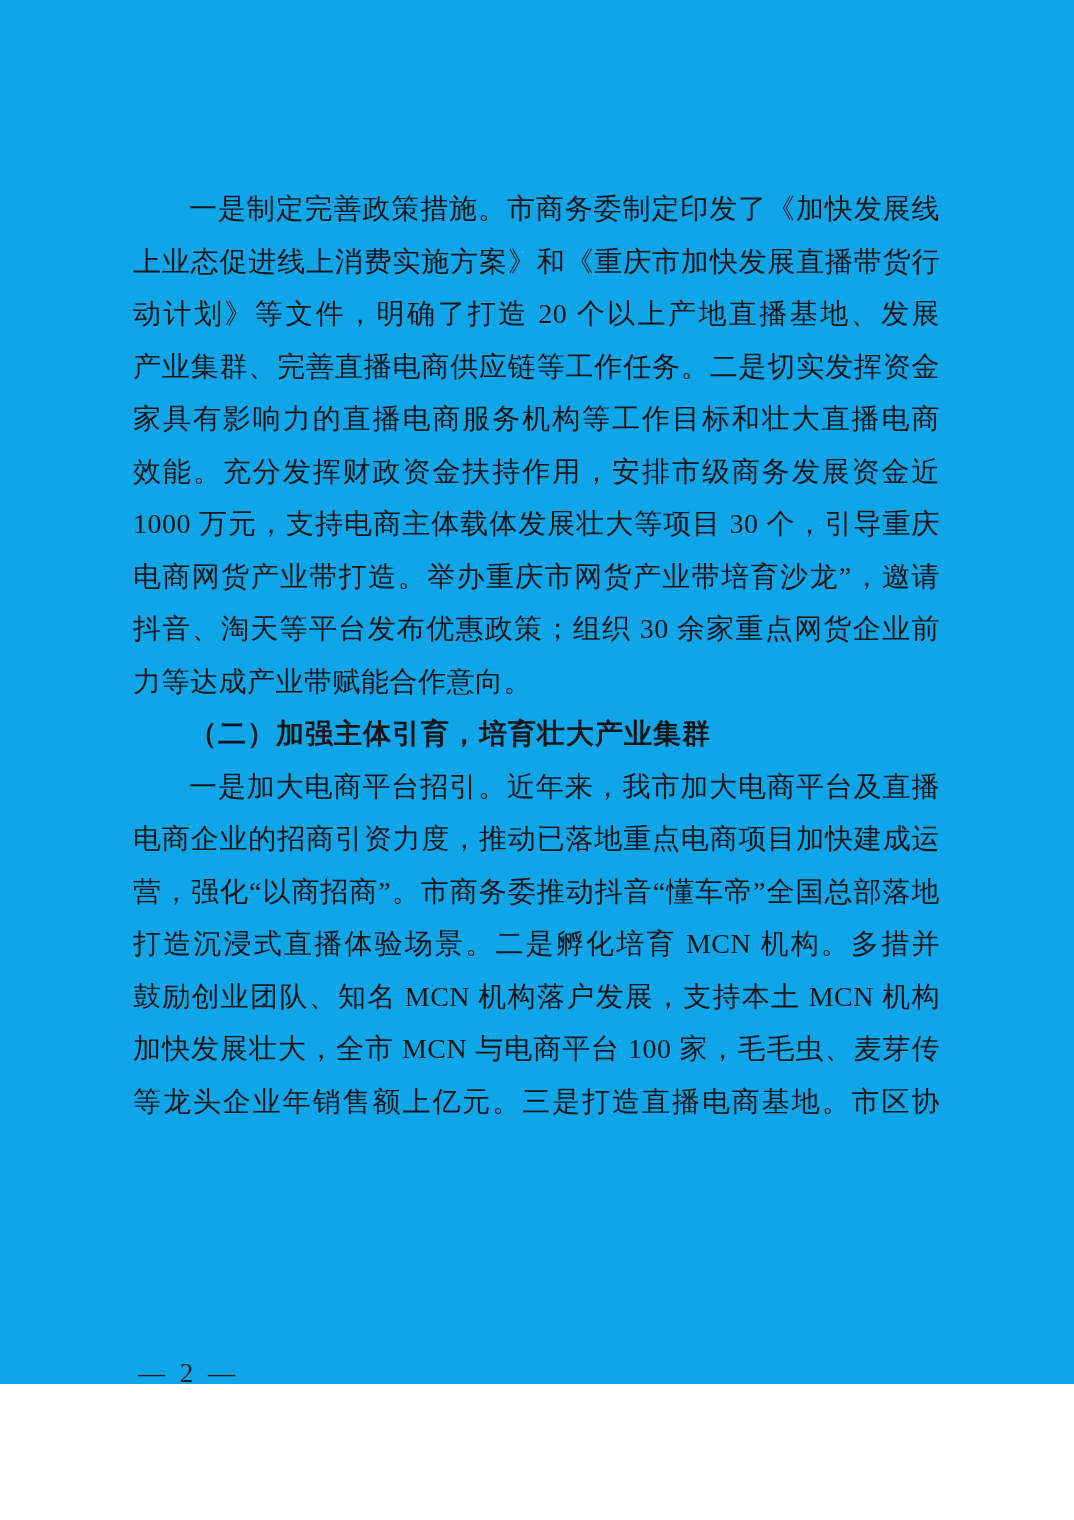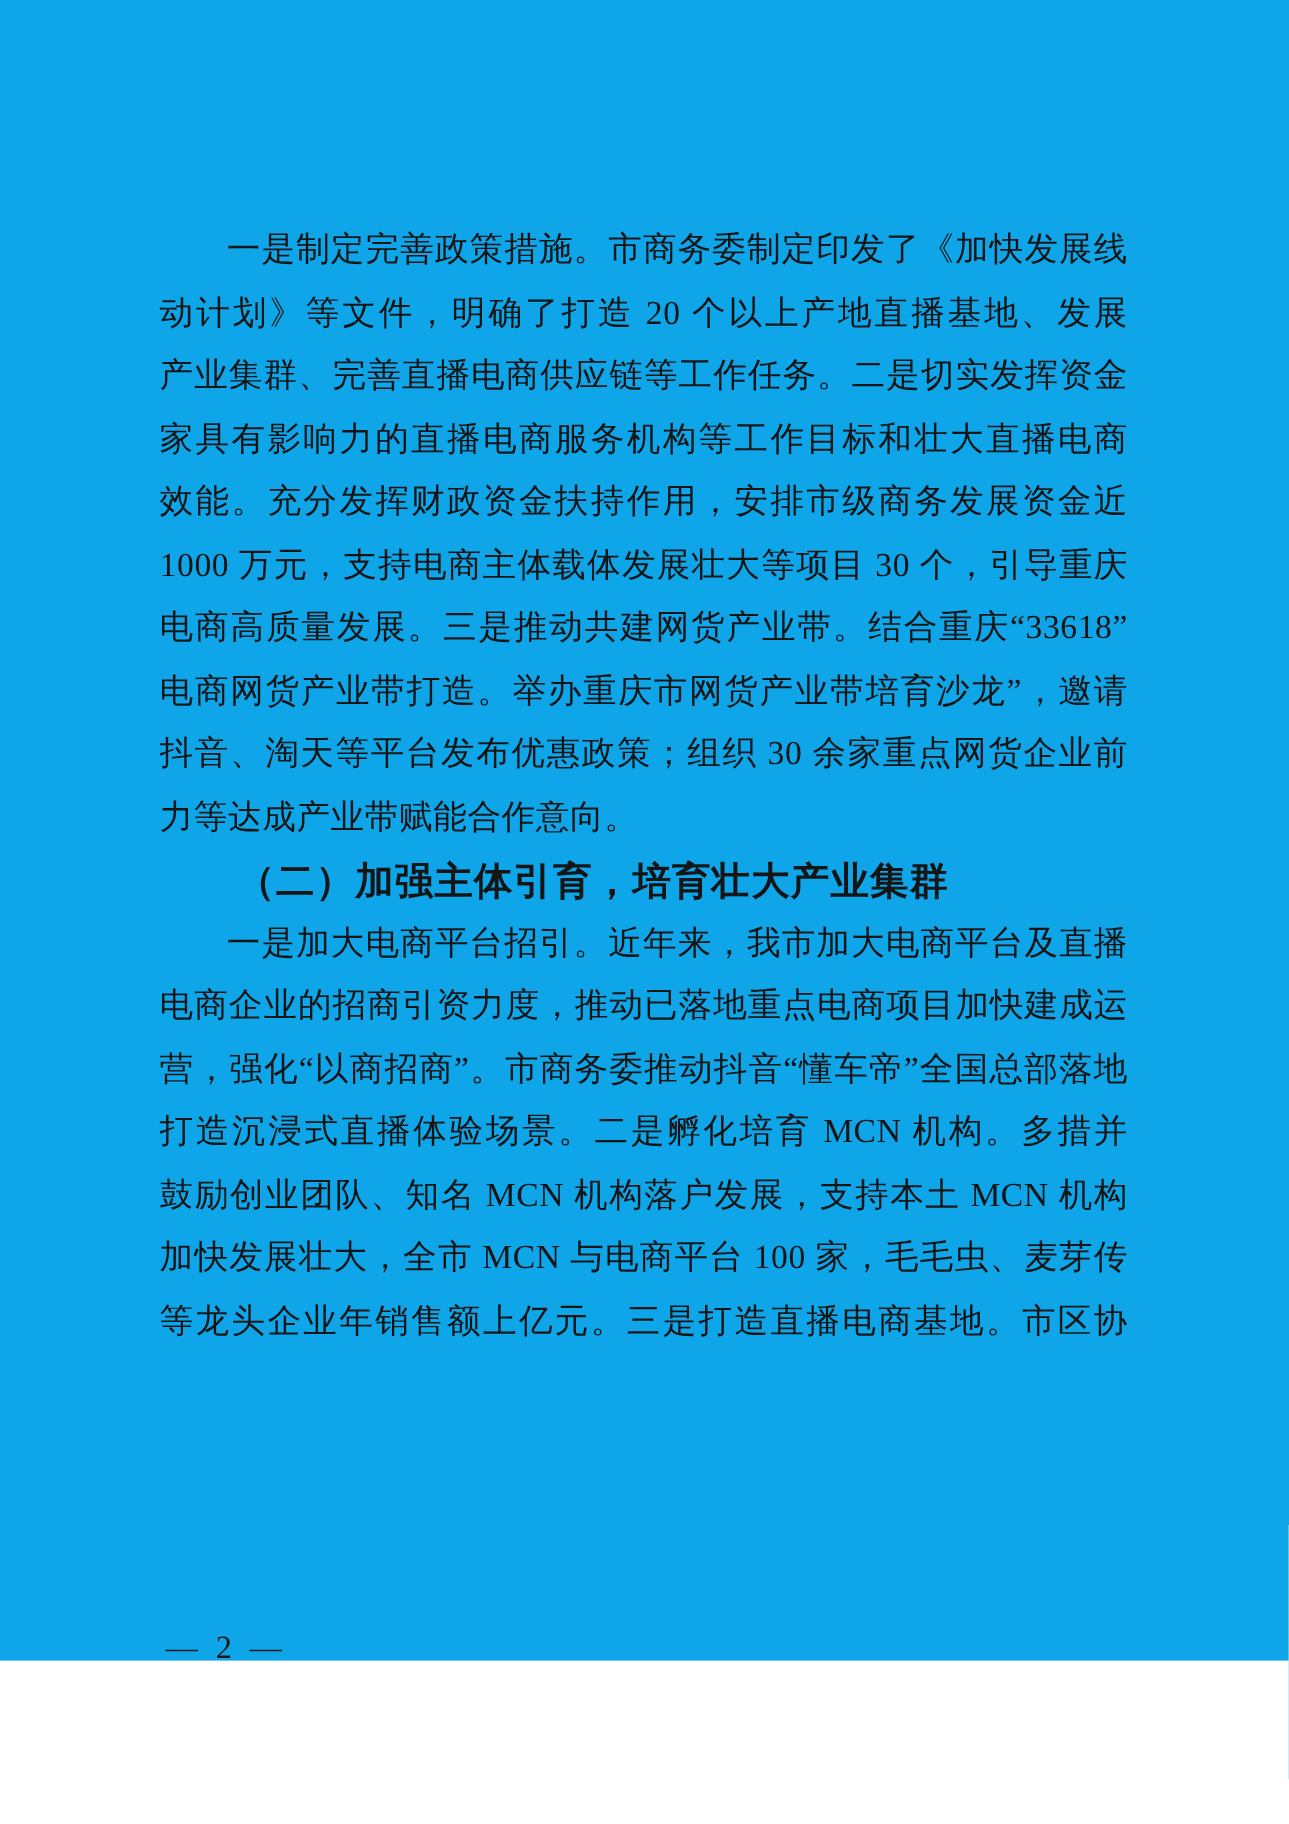--- a/index.html
+++ b/index.html
@@ -33,21 +33,21 @@
     overflow: hidden;
   }
   .line.first {
     text-indent: 2em;
   }
   .line.para-end {
     text-align: center;
     text-align-last: left;
   }
   .heading {
-    font-size: 32px;
+    font-size: 28px;
     line-height: 52.5px;
     height: 52.5px;
     font-weight: 700;
     text-indent: 2em;
     letter-spacing: 1px;
     text-align: left;
     text-align-last: left;
     overflow: hidden;
   }
   .footer {
@@ -60,26 +60,26 @@
   }
 </style>
 </head>
 <body>
 
 <div class="page">
   <div class="content">
 
     <div>
       <div class="line first">一是制定完善政策措施。市商务委制定印发了《加快发展线</div>
+      <div class="line">上业态促进线上消费实施方案》和《重庆市加快发展直播带货行</div>
       <div class="line">动计划》等文件，明确了打造 20 个以上产地直播基地、发展 100</div>
       <div class="line">产业集群、完善直播电商供应链等工作任务。二是切实发挥资金</div>
       <div class="line">家具有影响力的直播电商服务机构等工作目标和壮大直播电商</div>
       <div class="line">效能。充分发挥财政资金扶持作用，安排市级商务发展资金近</div>
       <div class="line">1000 万元，支持电商主体载体发展壮大等项目 30 个，引导重庆</div>
-      <div class="line">电商高质量发展。三是推动共建网货产业带。结合重庆“33618”</div>
       <div class="line">电商网货产业带打造。举办重庆市网货产业带培育沙龙”，邀请</div>
       <div class="line">抖音、淘天等平台发布优惠政策；组织 30 余家重点网货企业前</div>
       <div class="line para-end">力等达成产业带赋能合作意向。</div>
     </div>
 
     <div class="heading">（二）加强主体引育，培育壮大产业集群</div>
 
     <div>
       <div class="line first">一是加大电商平台招引。近年来，我市加大电商平台及直播</div>
       <div class="line">电商企业的招商引资力度，推动已落地重点电商项目加快建成运</div>

